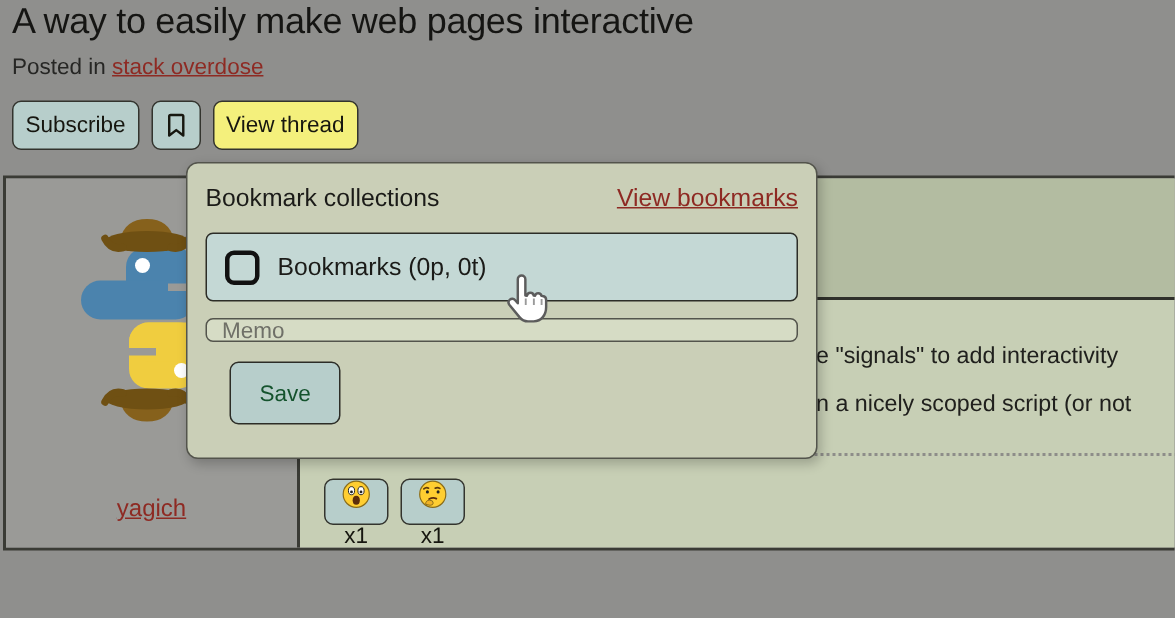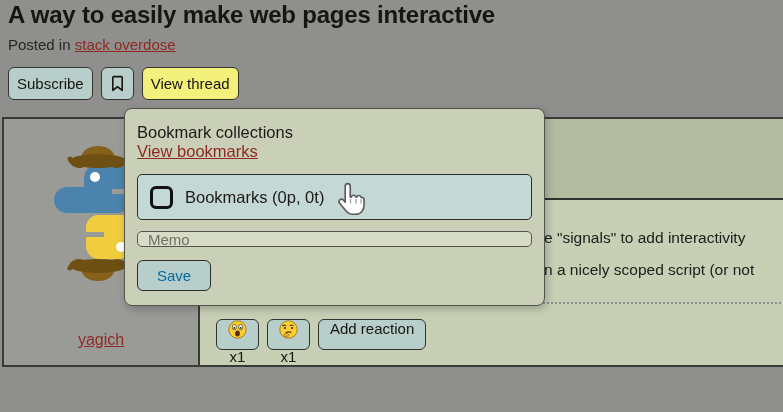--- a/index.html
+++ b/index.html
@@ -19,21 +19,21 @@
   *{box-sizing:border-box;margin:0;padding:0;}
   html,body{width:783px;height:412px;overflow:hidden;}
   body{
     position:relative;
     background:var(--page_bg);
     font-family:"Liberation Sans", sans-serif;
     color:var(--text_dark);
   }
   
   .page-header{position:absolute;left:8px;top:0;}
-  .page-title{font-size:24px;font-weight:700;letter-spacing:-0.2px;color:#151513;margin-top:1px;}
+  .page-title{font-size:24px;font-weight:400;letter-spacing:-0.2px;color:#151513;margin-top:1px;}
   .posted-line{font-size:15px;margin-top:7px;color:#262624;}
   a.red-link{color:var(--link_red);text-decoration:underline;cursor:pointer;}
   .toolbar{display:flex;gap:8px;margin-top:14px;}
   .btn{
     display:inline-flex;align-items:center;justify-content:flex-start;gap:7px;
     height:33px;padding:0 8px;
     background:var(--button_blue);
     border:1px solid var(--border_dark);
     border-radius:6px;
     font-family:"Liberation Sans",sans-serif;
@@ -72,21 +72,21 @@
     font-family:"Liberation Sans",sans-serif;font-size:15px;color:#16160f;cursor:pointer;flex-direction:column;
   }
   
   .popup{
     position:absolute;left:124px;top:108px;width:421px;height:198px;
     background:var(--panel_olive);
     border:1px solid #53544c;border-radius:8px;
     box-shadow:2px 3px 8px rgba(0,0,0,0.22);
     padding:14px 12px 12px 12px;
   }
-  .popup-head{display:flex;justify-content:space-between;align-items:baseline;flex-direction:column;}
+  .popup-head{display:flex;justify-content:space-between;align-items:baseline;}
   .popup-title{font-size:16.5px;color:#1b1b18;}
   .view-bookmarks{font-size:16.5px;}
   .collection-row{
     margin-top:13px;height:46px;display:flex;align-items:center;gap:12px;
     background:var(--checkbox_row_blue);
     border:1px solid #2c2d27;border-radius:5px;
     padding:0 12px;cursor:pointer;
   }
   .checkbox{
     width:23px;height:23px;border:3px solid #111;border-radius:6px;
@@ -94,23 +94,23 @@
   }
   .collection-label{font-size:16.5px;color:#1b1b18;}
   .memo-input{
     margin-top:11px;width:100%;height:16px;display:block;
     background:var(--input_olive);
     border:1px solid #53544c;border-radius:5px;
     padding:0 10px;font-family:"Liberation Sans",sans-serif;font-size:15px;color:#333;
   }
   .memo-input::placeholder{color:#6f7068;}
   .save-btn{
-    margin-top:13px;height:31px;padding:0 19px;
+    margin-top:13px;height:42px;padding:0 19px;
     background:var(--button_blue);border:1px solid #2c2d27;border-radius:6px;
-    font-family:"Liberation Sans",sans-serif;font-size:15px;color:#0369a1;cursor:pointer;
+    font-family:"Liberation Sans",sans-serif;font-size:15px;color:#14532d;cursor:pointer;margin-left:16px;
   }
   
   .cursor{position:absolute;left:336px;top:182px;width:31px;height:34px;pointer-events:none;z-index:50;}
 </style>
 </head>
 <body>
 
 <div class="page-header">
   <div class="page-title">A way to easily make web pages interactive</div>
   <div class="posted-line">
@@ -186,23 +186,20 @@
             <circle cx="12" cy="12" r="11" fill="#ffce31" stroke="#8a6d1a" stroke-width="1"></circle>
             <path d="M4.5 7.5 q2 -1.8 4 -0.6 M14 6.9 q2 -1.2 4 0.2" stroke="#5d3a0c" stroke-width="1.4" fill="none" stroke-linecap="round"></path>
             <circle cx="7.5" cy="10" r="1.3" fill="#222"></circle>
             <circle cx="16.5" cy="10" r="1.3" fill="#222"></circle>
             <path d="M9 16 q3 -1.6 6 -0.4" stroke="#5d2e0c" stroke-width="1.6" fill="none" stroke-linecap="round"></path>
             <path d="M6 20.5 q0 -3.5 3.4 -3.5 q3 0 3 2.4 q0 1.9 -2.6 1.9 Z" fill="#f0b225" stroke="#8a6d1a" stroke-width="0.8"></path>
           </svg>
         </span>
         <span>x1</span>
       </button>
-      <button class="reaction-btn">
-        <span>Add reaction</span>
-      </button>
     </div>
   </div>
 </div>
 
 <div class="popup">
   <div class="popup-head">
     <span class="popup-title">Bookmark collections</span>
     <a class="red-link view-bookmarks">View bookmarks</a>
   </div>
   <div class="collection-row">

